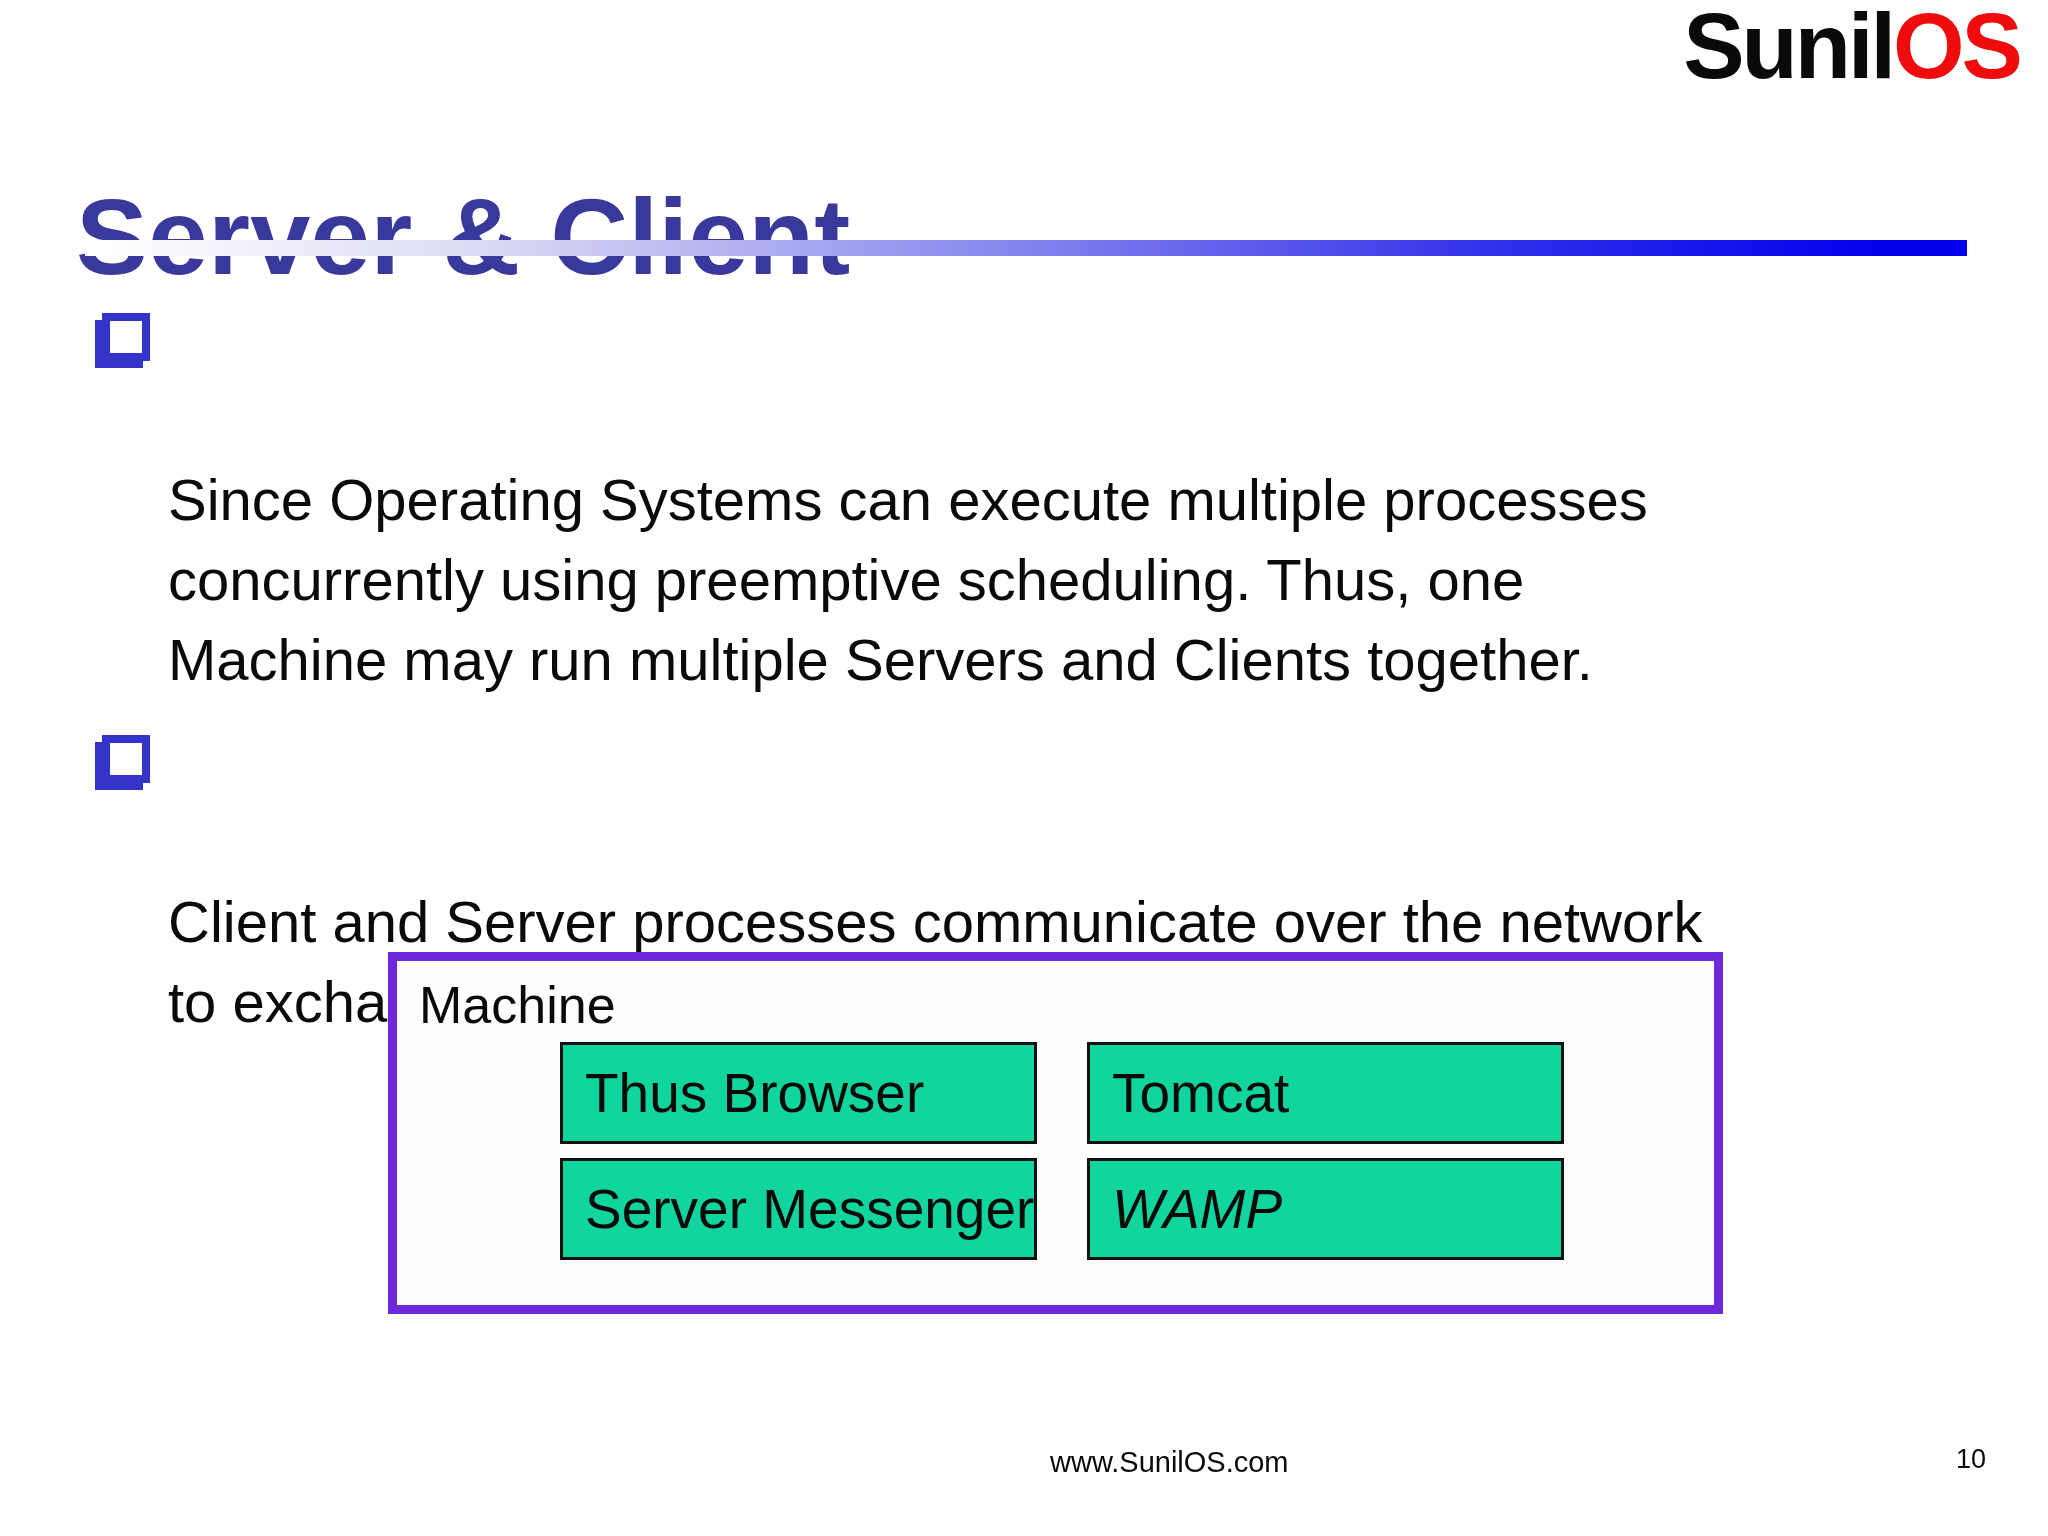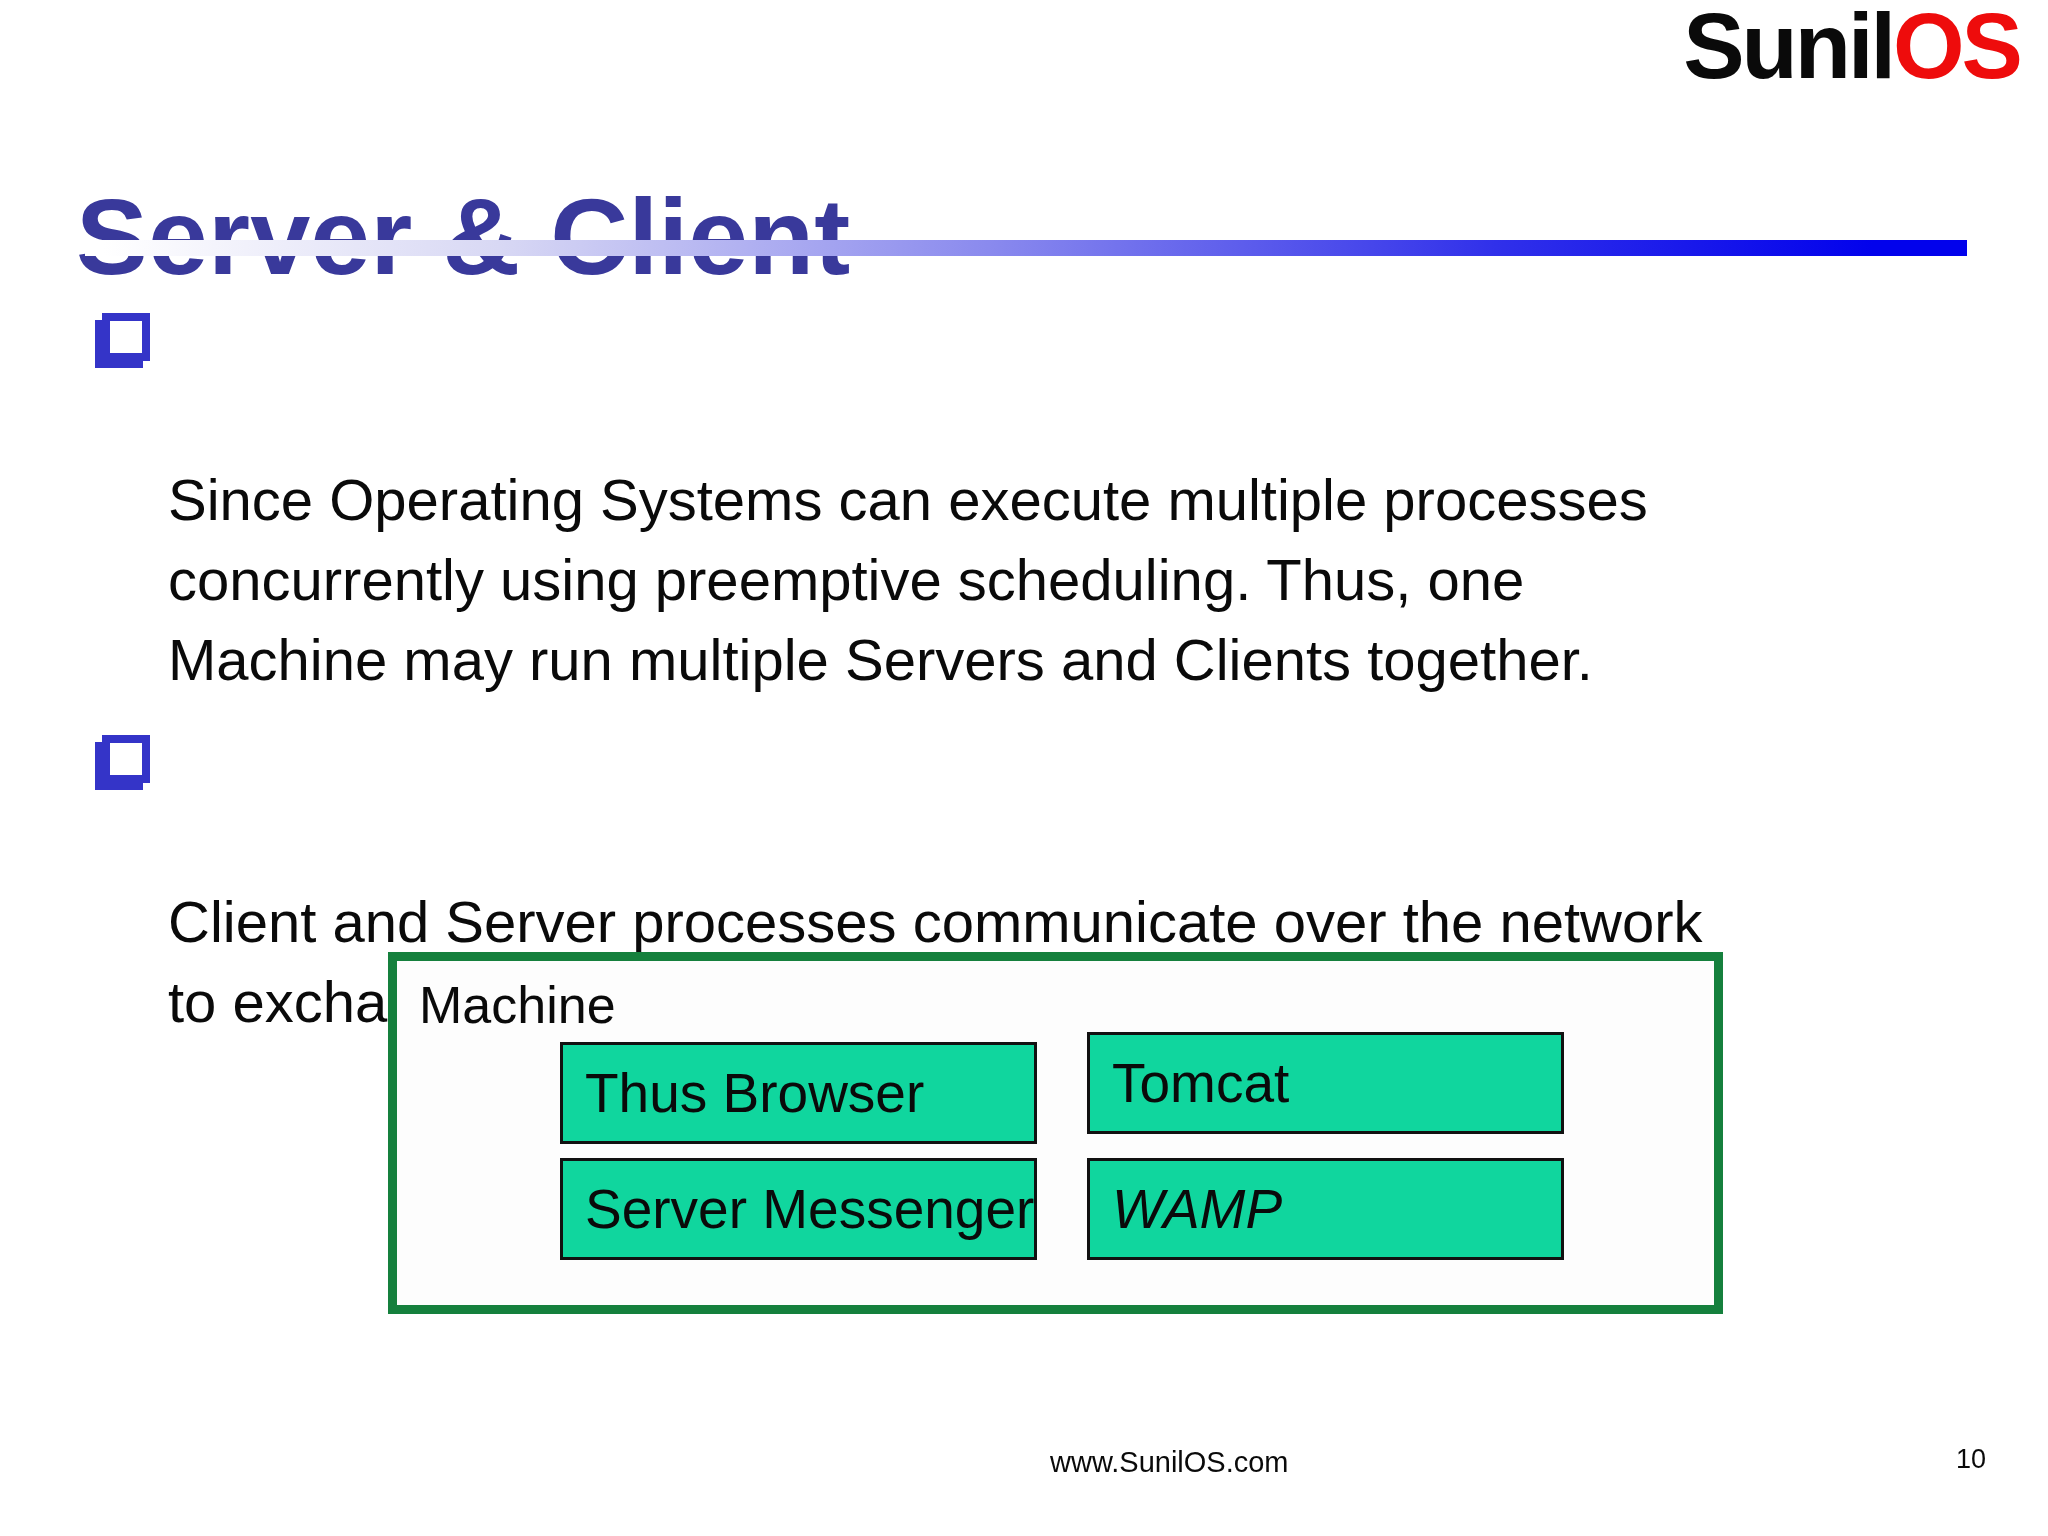--- a/index.html
+++ b/index.html
@@ -77,21 +77,21 @@
     box-shadow: -7px 7px 0 0 #3434c8;
   }
 
   
   .machine-box {
     position: absolute;
     left: 388px;
     top: 952px;
     width: 1317px;
     height: 344px;
-    border: 9px solid #15803d;
+    border: 9px solid #6d28d9;
     background: #fdfdfd;
   }
   .machine-label {
     position: absolute;
     left: 22px;
     top: 14px;
     font-size: 52px;
     color: #0a0a0a;
   }
   .process-box {
@@ -102,21 +102,21 @@
     border: 3px solid #111111;
     display: flex;
     align-items: center;
     padding-left: 22px;
     box-sizing: content-box;
     font-size: 55px;
     color: #0a0a0a;
     white-space: nowrap;
   }
   .pb-r1c1 { left: 163px; top: 81px;  }
-  .pb-r1c2 { left: 690px; top: 71px;  }
+  .pb-r1c2 { left: 690px; top: 81px;  }
   .pb-r2c1 { left: 163px; top: 197px; }
   .pb-r2c2 { left: 690px; top: 197px; font-style: italic; }
 
   
   .footer-site {
     position: absolute;
     left: 1050px;
     top: 1446px;
     font-size: 29px;
     color: #0a0a0a;

